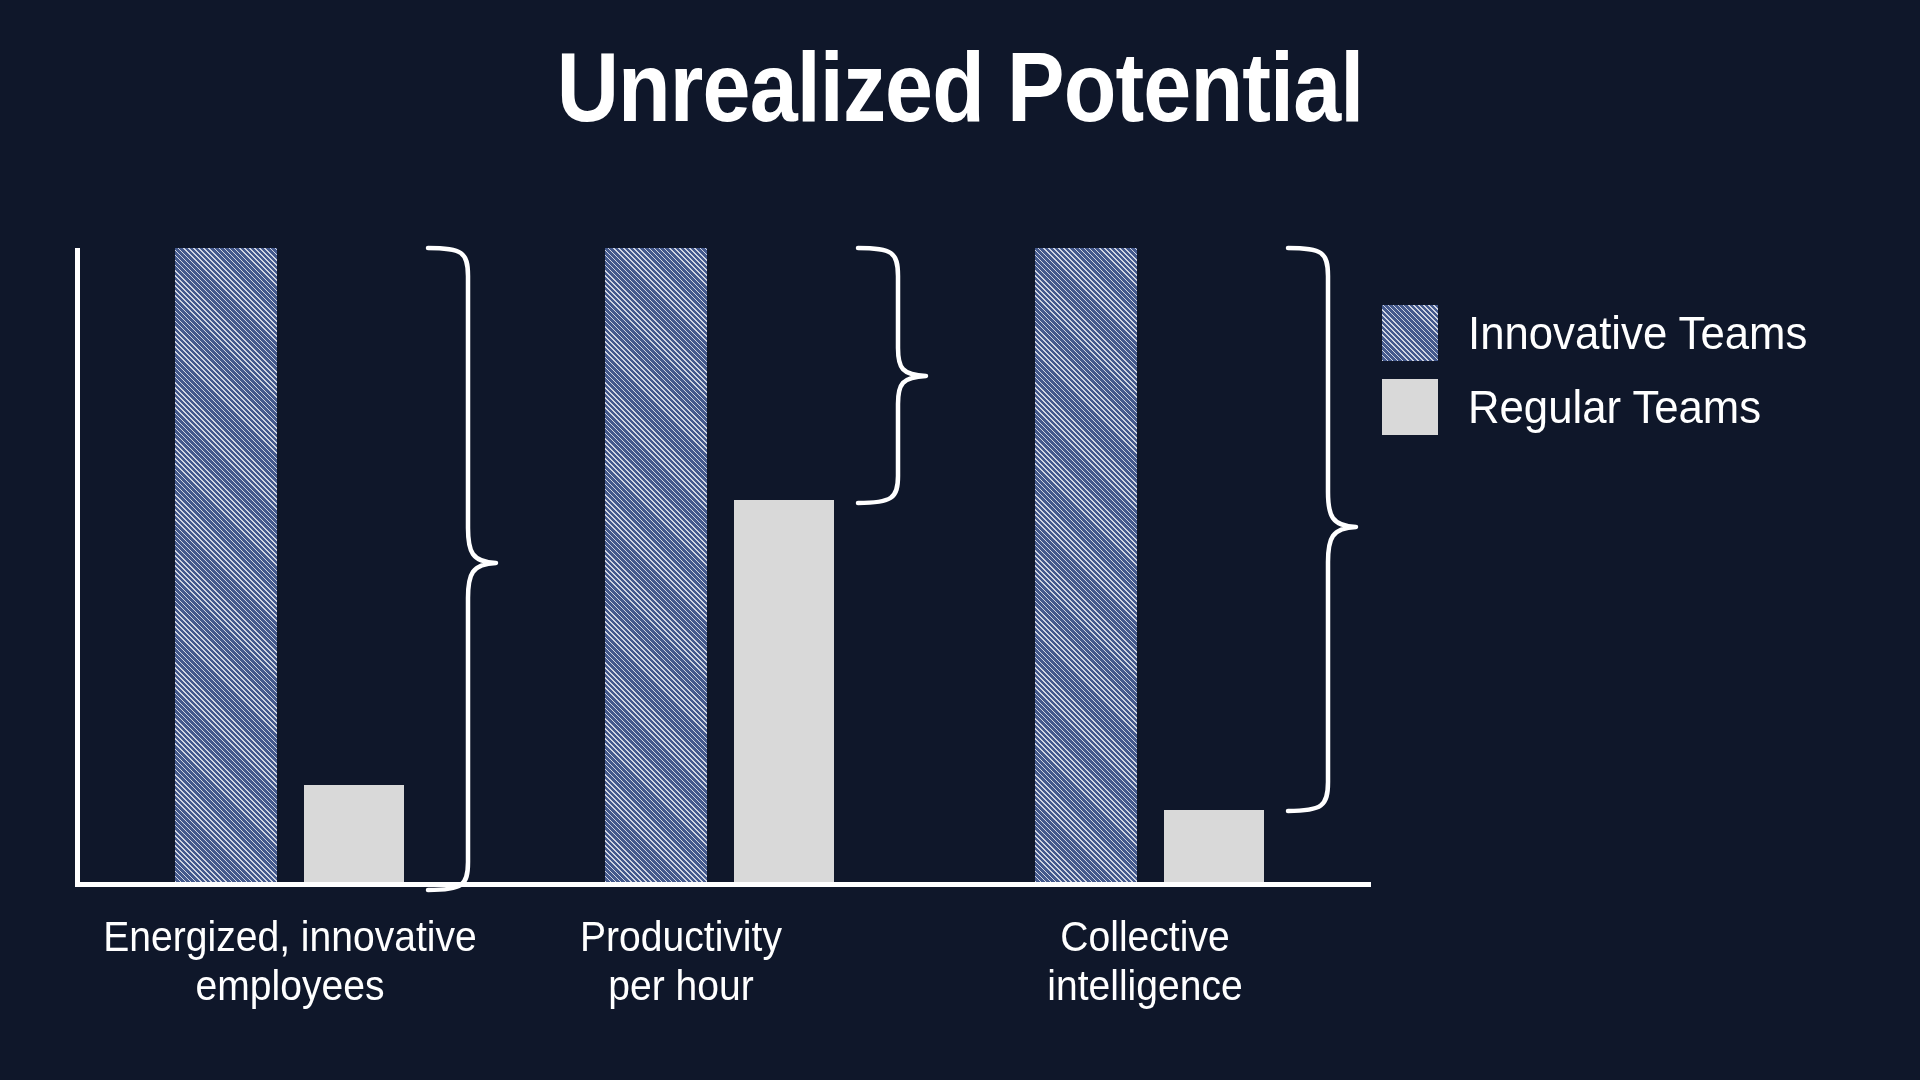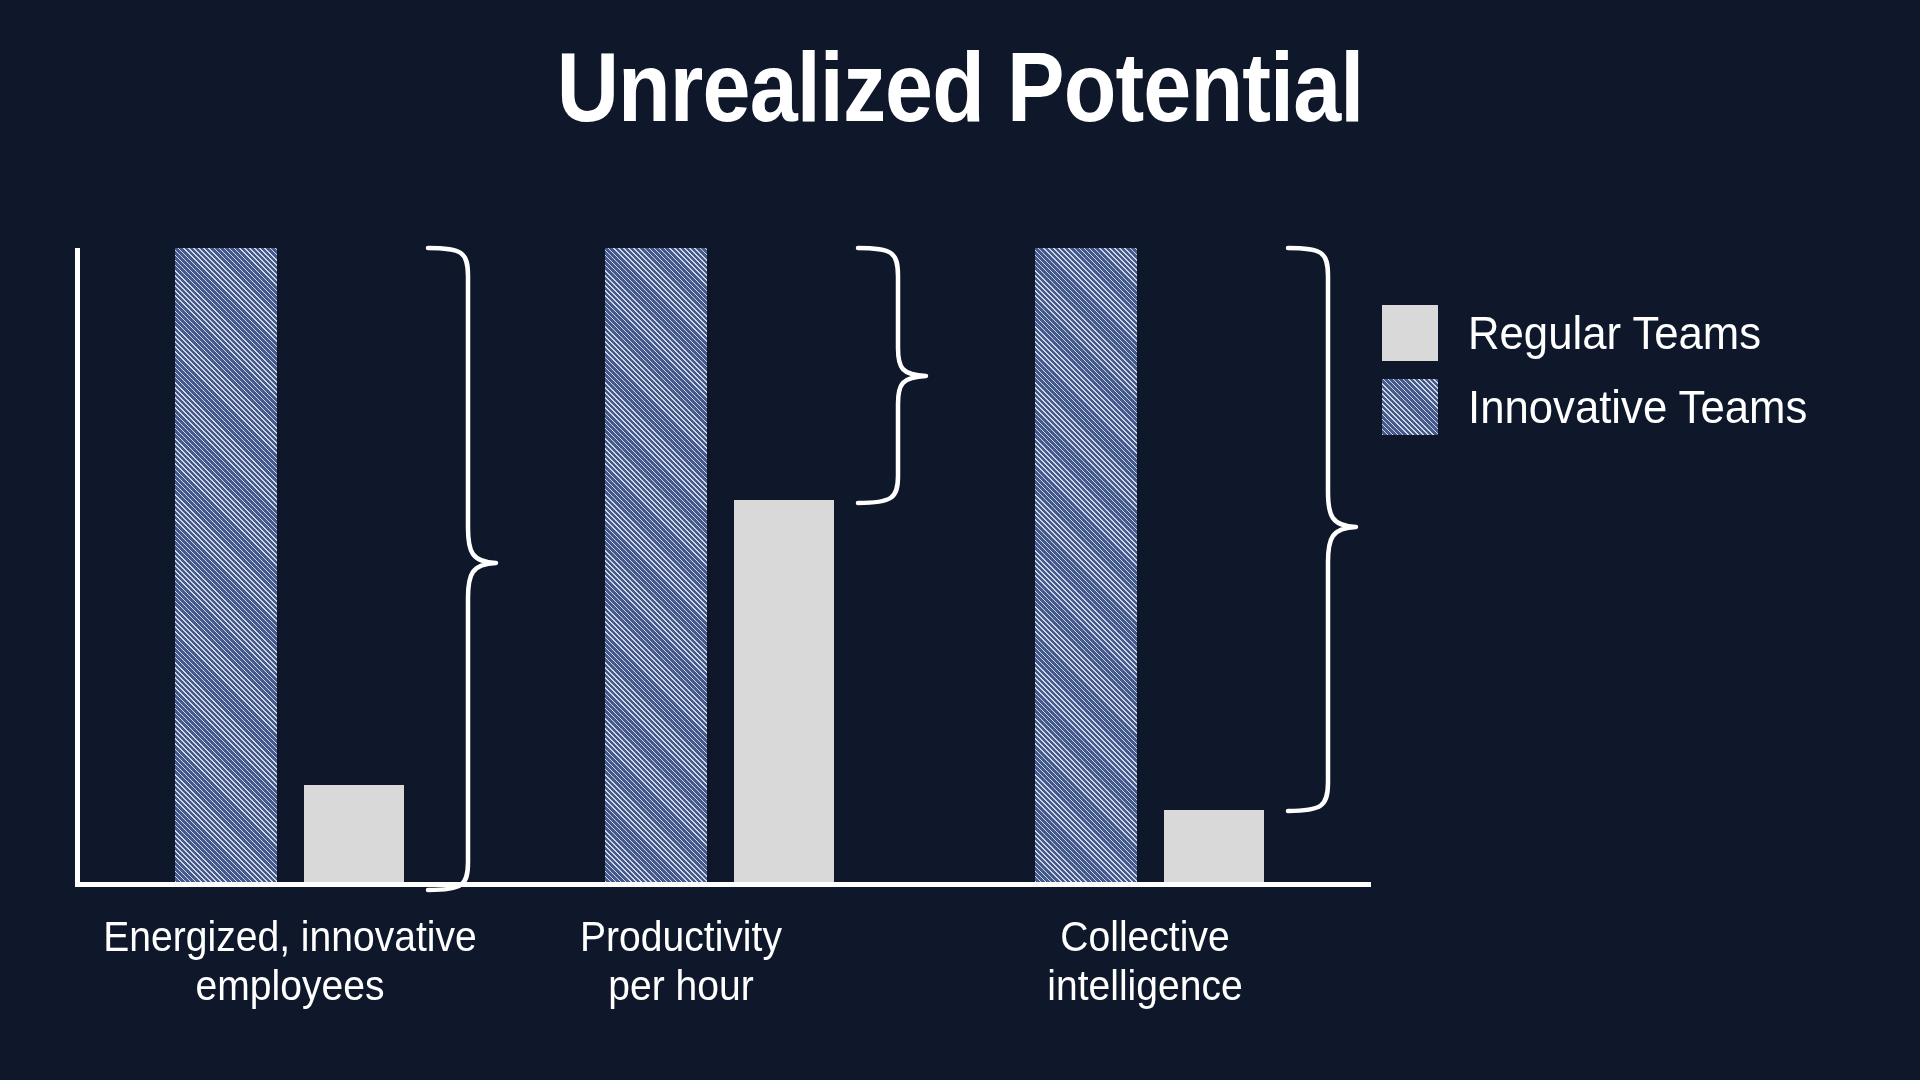--- a/index.html
+++ b/index.html
@@ -208,22 +208,22 @@
 
     <div class="cat-label" style="left:965px; top:912px; width:360px;">
       <div>Collective</div>
       <div>intelligence</div>
     </div>
 
   </div>
 
   <div id="legend">
     <div class="legend-row">
+      <div class="legend-swatch hatch"></div>
+      <div class="legend-label">Innovative Teams</div>
+    </div>
+    <div class="legend-row">
       <div class="legend-swatch solid"></div>
       <div class="legend-label">Regular Teams</div>
     </div>
-    <div class="legend-row">
-      <div class="legend-swatch hatch"></div>
-      <div class="legend-label">Innovative Teams</div>
-    </div>
   </div>
 
 </div>
 
 </body></html>

